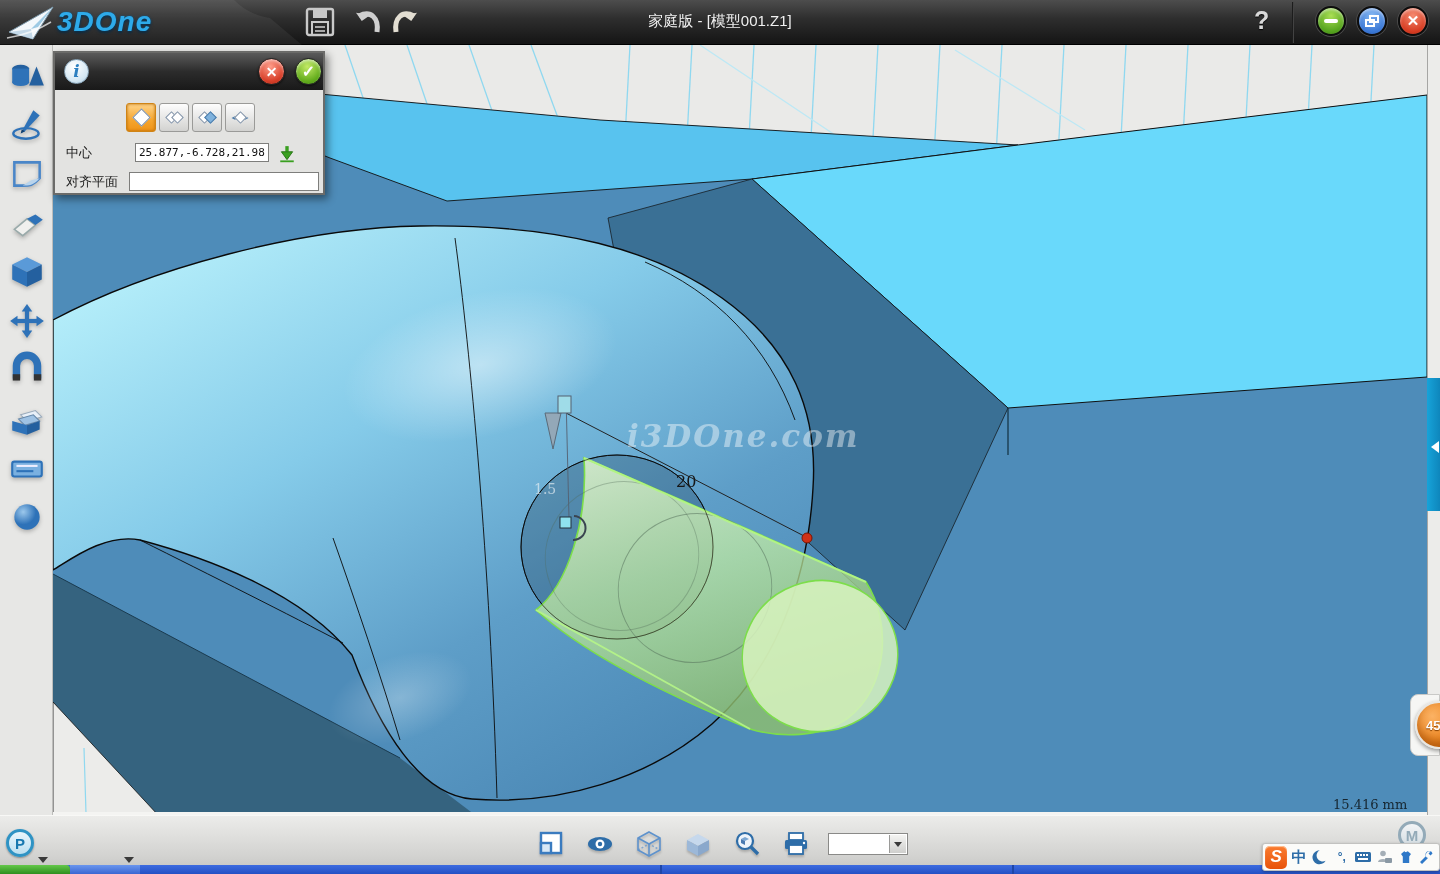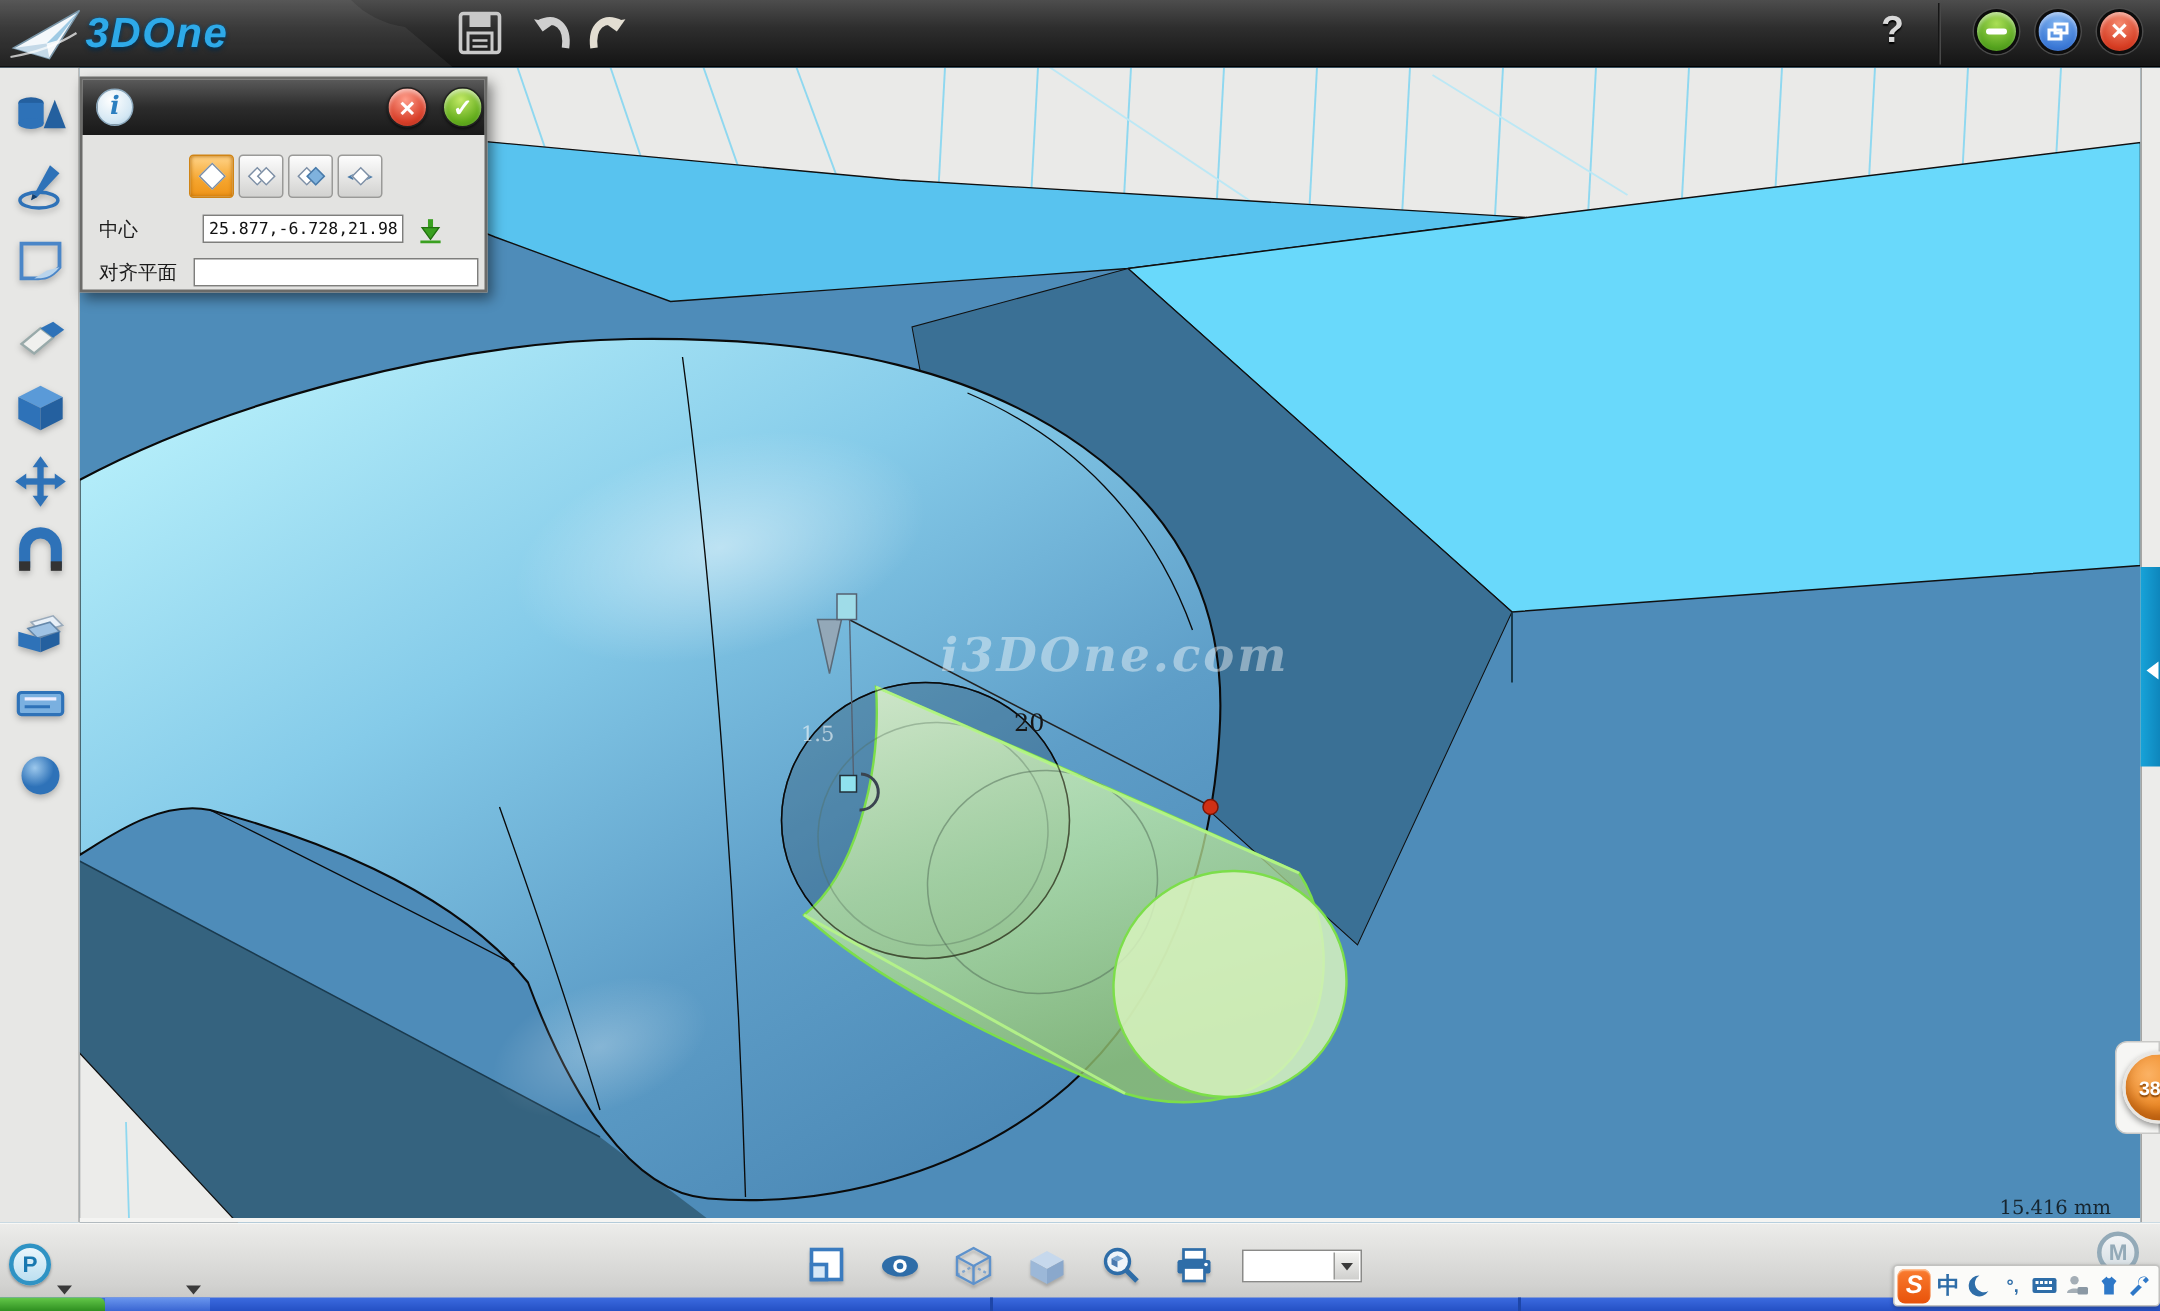--- a/index.html
+++ b/index.html
@@ -255,20 +255,21 @@
   </svg>
   <svg class="abs tb-icon" style="left:349px">
     <path d="M9,13 L9,3 L19,13 Z" fill="#cfcfcf" transform="rotate(-35 14 8)"></path>
     <path d="M10,10 C22,4 30,12 28,26" fill="none" stroke="#cfcfcf" stroke-width="5"></path>
   </svg>
   <svg class="abs tb-icon" style="left:390px">
     <path d="M25,13 L25,3 L15,13 Z" fill="#e3ded2" transform="rotate(35 20 8)"></path>
     <path d="M24,10 C12,4 4,12 6,26" fill="none" stroke="#e3ded2" stroke-width="5"></path>
   </svg>
 
+  <div class="abs tb-title">家庭版 - [模型001.Z1]</div>
   <div class="abs tb-help">?</div>
   <div class="abs tb-sep"></div>
   <div class="abs winbtn min">
       <span class="minbar"></span>
     </div>
   <div class="abs winbtn res">
     <span class="resbox">
         <i class="f"></i>
         <i class="b"></i>
       </span>
@@ -338,21 +339,21 @@
       </defs>
     <circle cx="18" cy="18" r="12" fill="url(#sphG)"></circle>
   </svg>
 </div>
 
 <div class="abs rstrip"></div>
 <div class="abs rtab"></div>
 <div class="abs rtab-arrow"></div>
 <div class="abs gadget-tab"></div>
 <div class="abs gadget-ball">
-  <span>38</span>
+  <span>45</span>
 </div>
 
 <div class="abs dialog">
   <div class="dlg-title">
     <div class="dlg-info">i</div>
     <div class="dlg-btn dlg-cancel">
       <span>✕</span>
     </div>
     <div class="dlg-btn dlg-ok">
       <span>✓</span>

